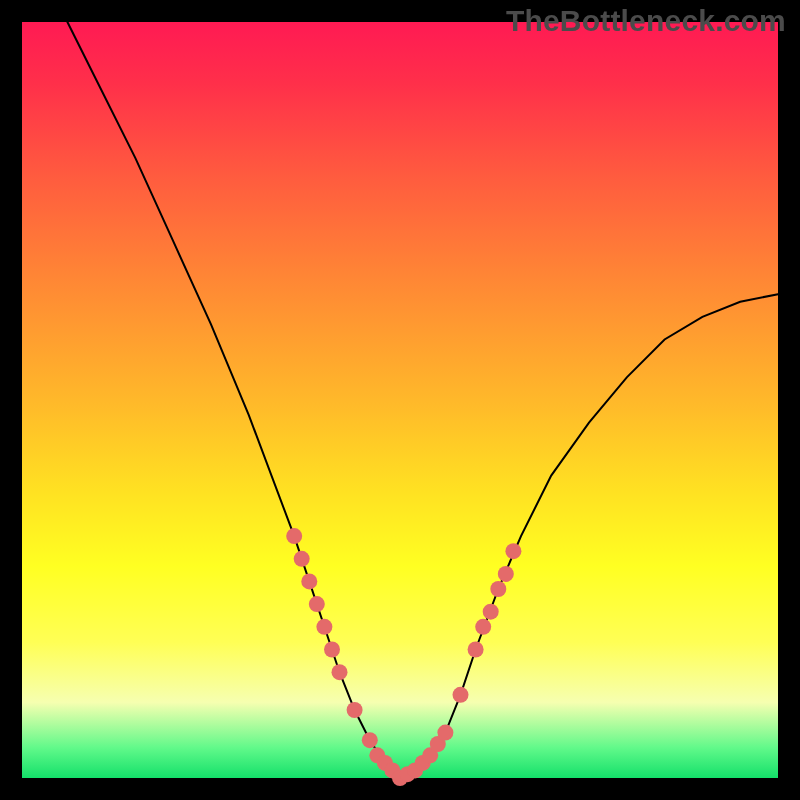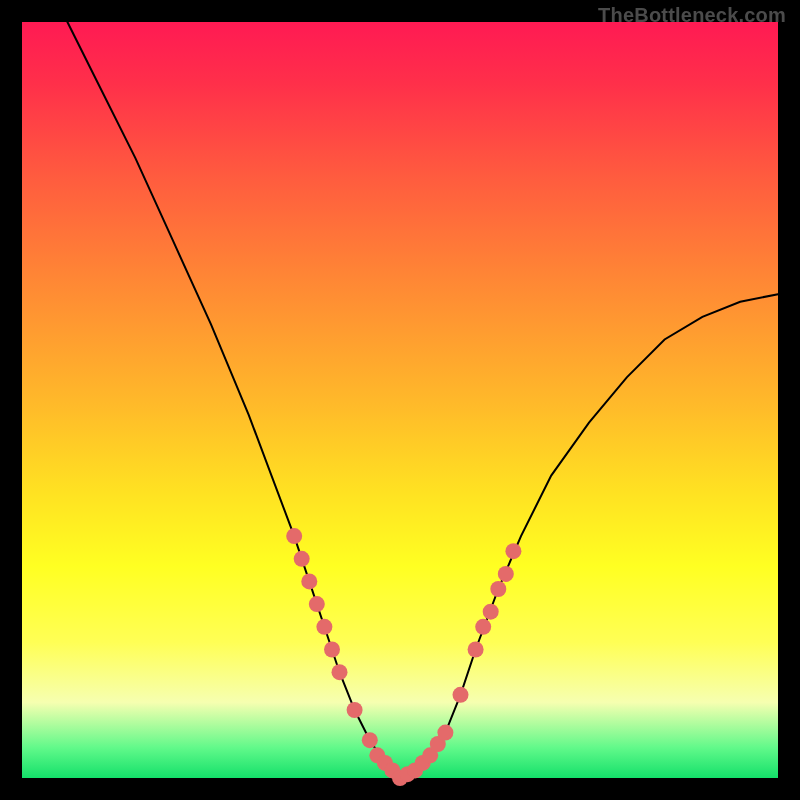--- a/index.html
+++ b/index.html
@@ -28,21 +28,21 @@
       #ffff55 82%,
       #f6ffb0 90%,
       #61f98a 96%,
       #14e06a 100%);
   }
   .watermark {
     position: absolute;
     top: 4px;
     right: 14px;
     color: #4b4b4b;
-    font-size: 20px;
+    font-size: 30px;
     font-weight: 600;
     letter-spacing: 0.2px;
     user-select: none;
   }
   svg.curve {
     position: absolute;
     left: 0;
     top: 0;
     width: 756px;
     height: 756px;

